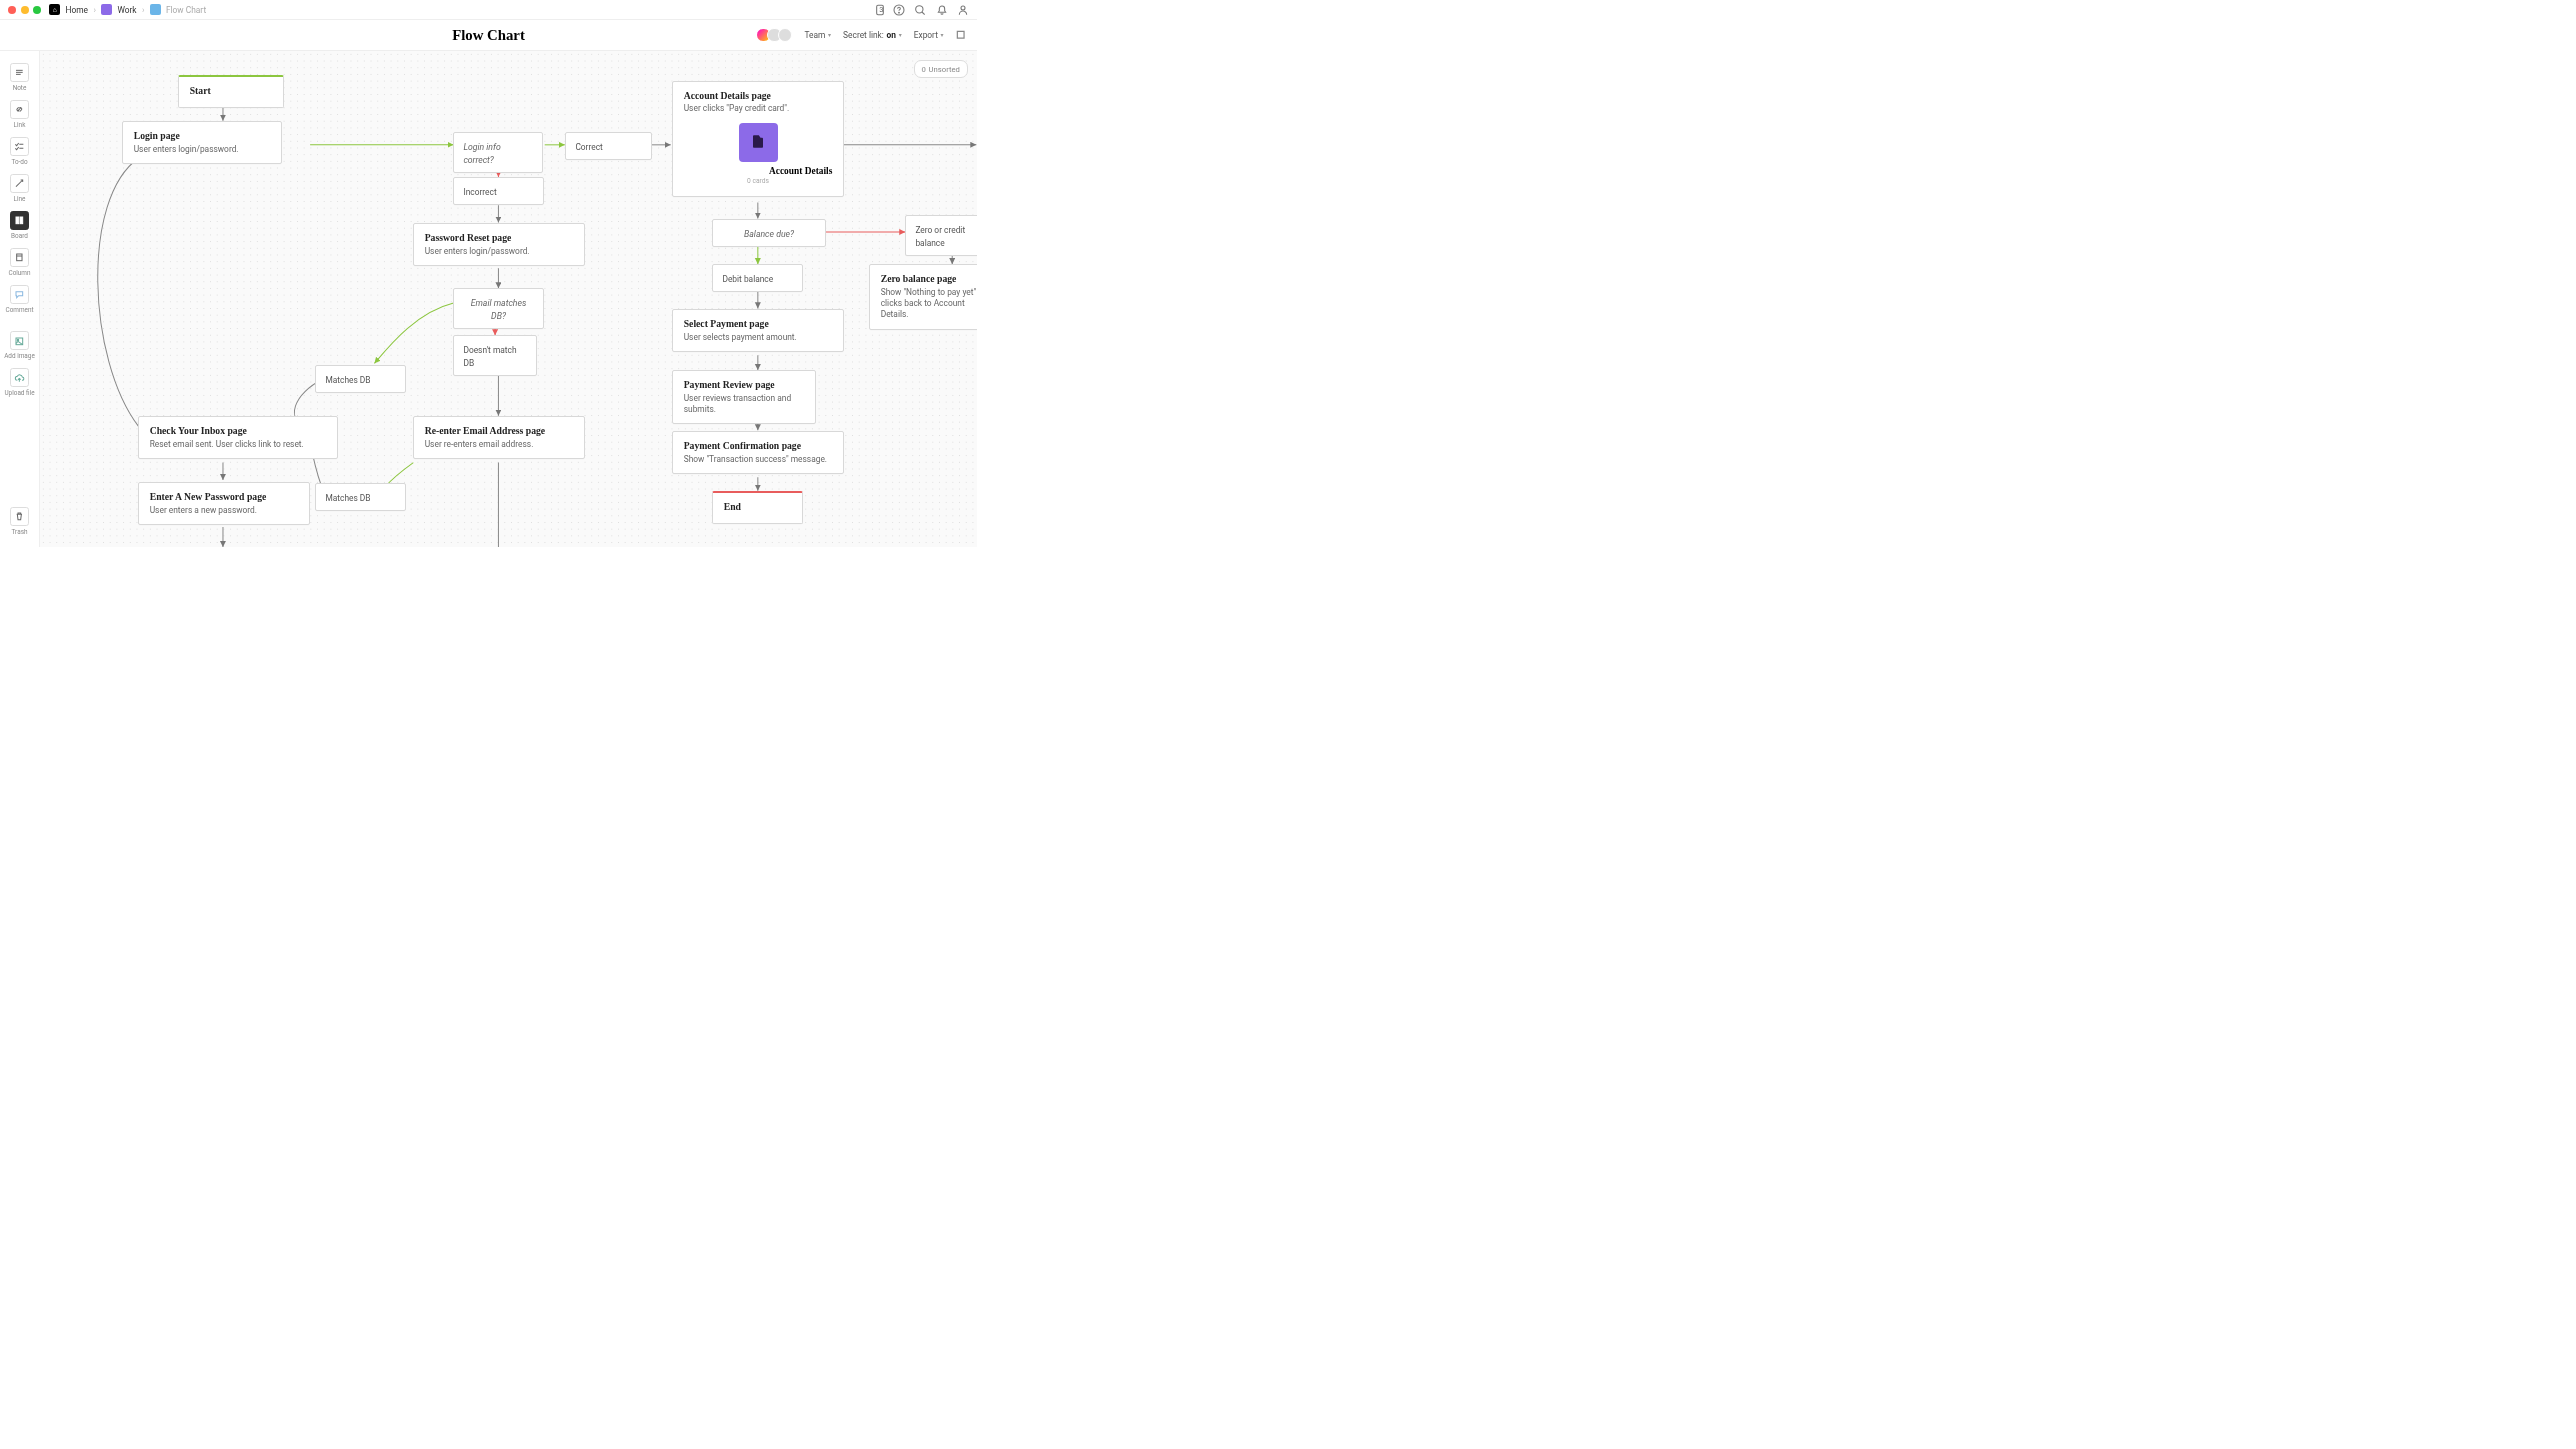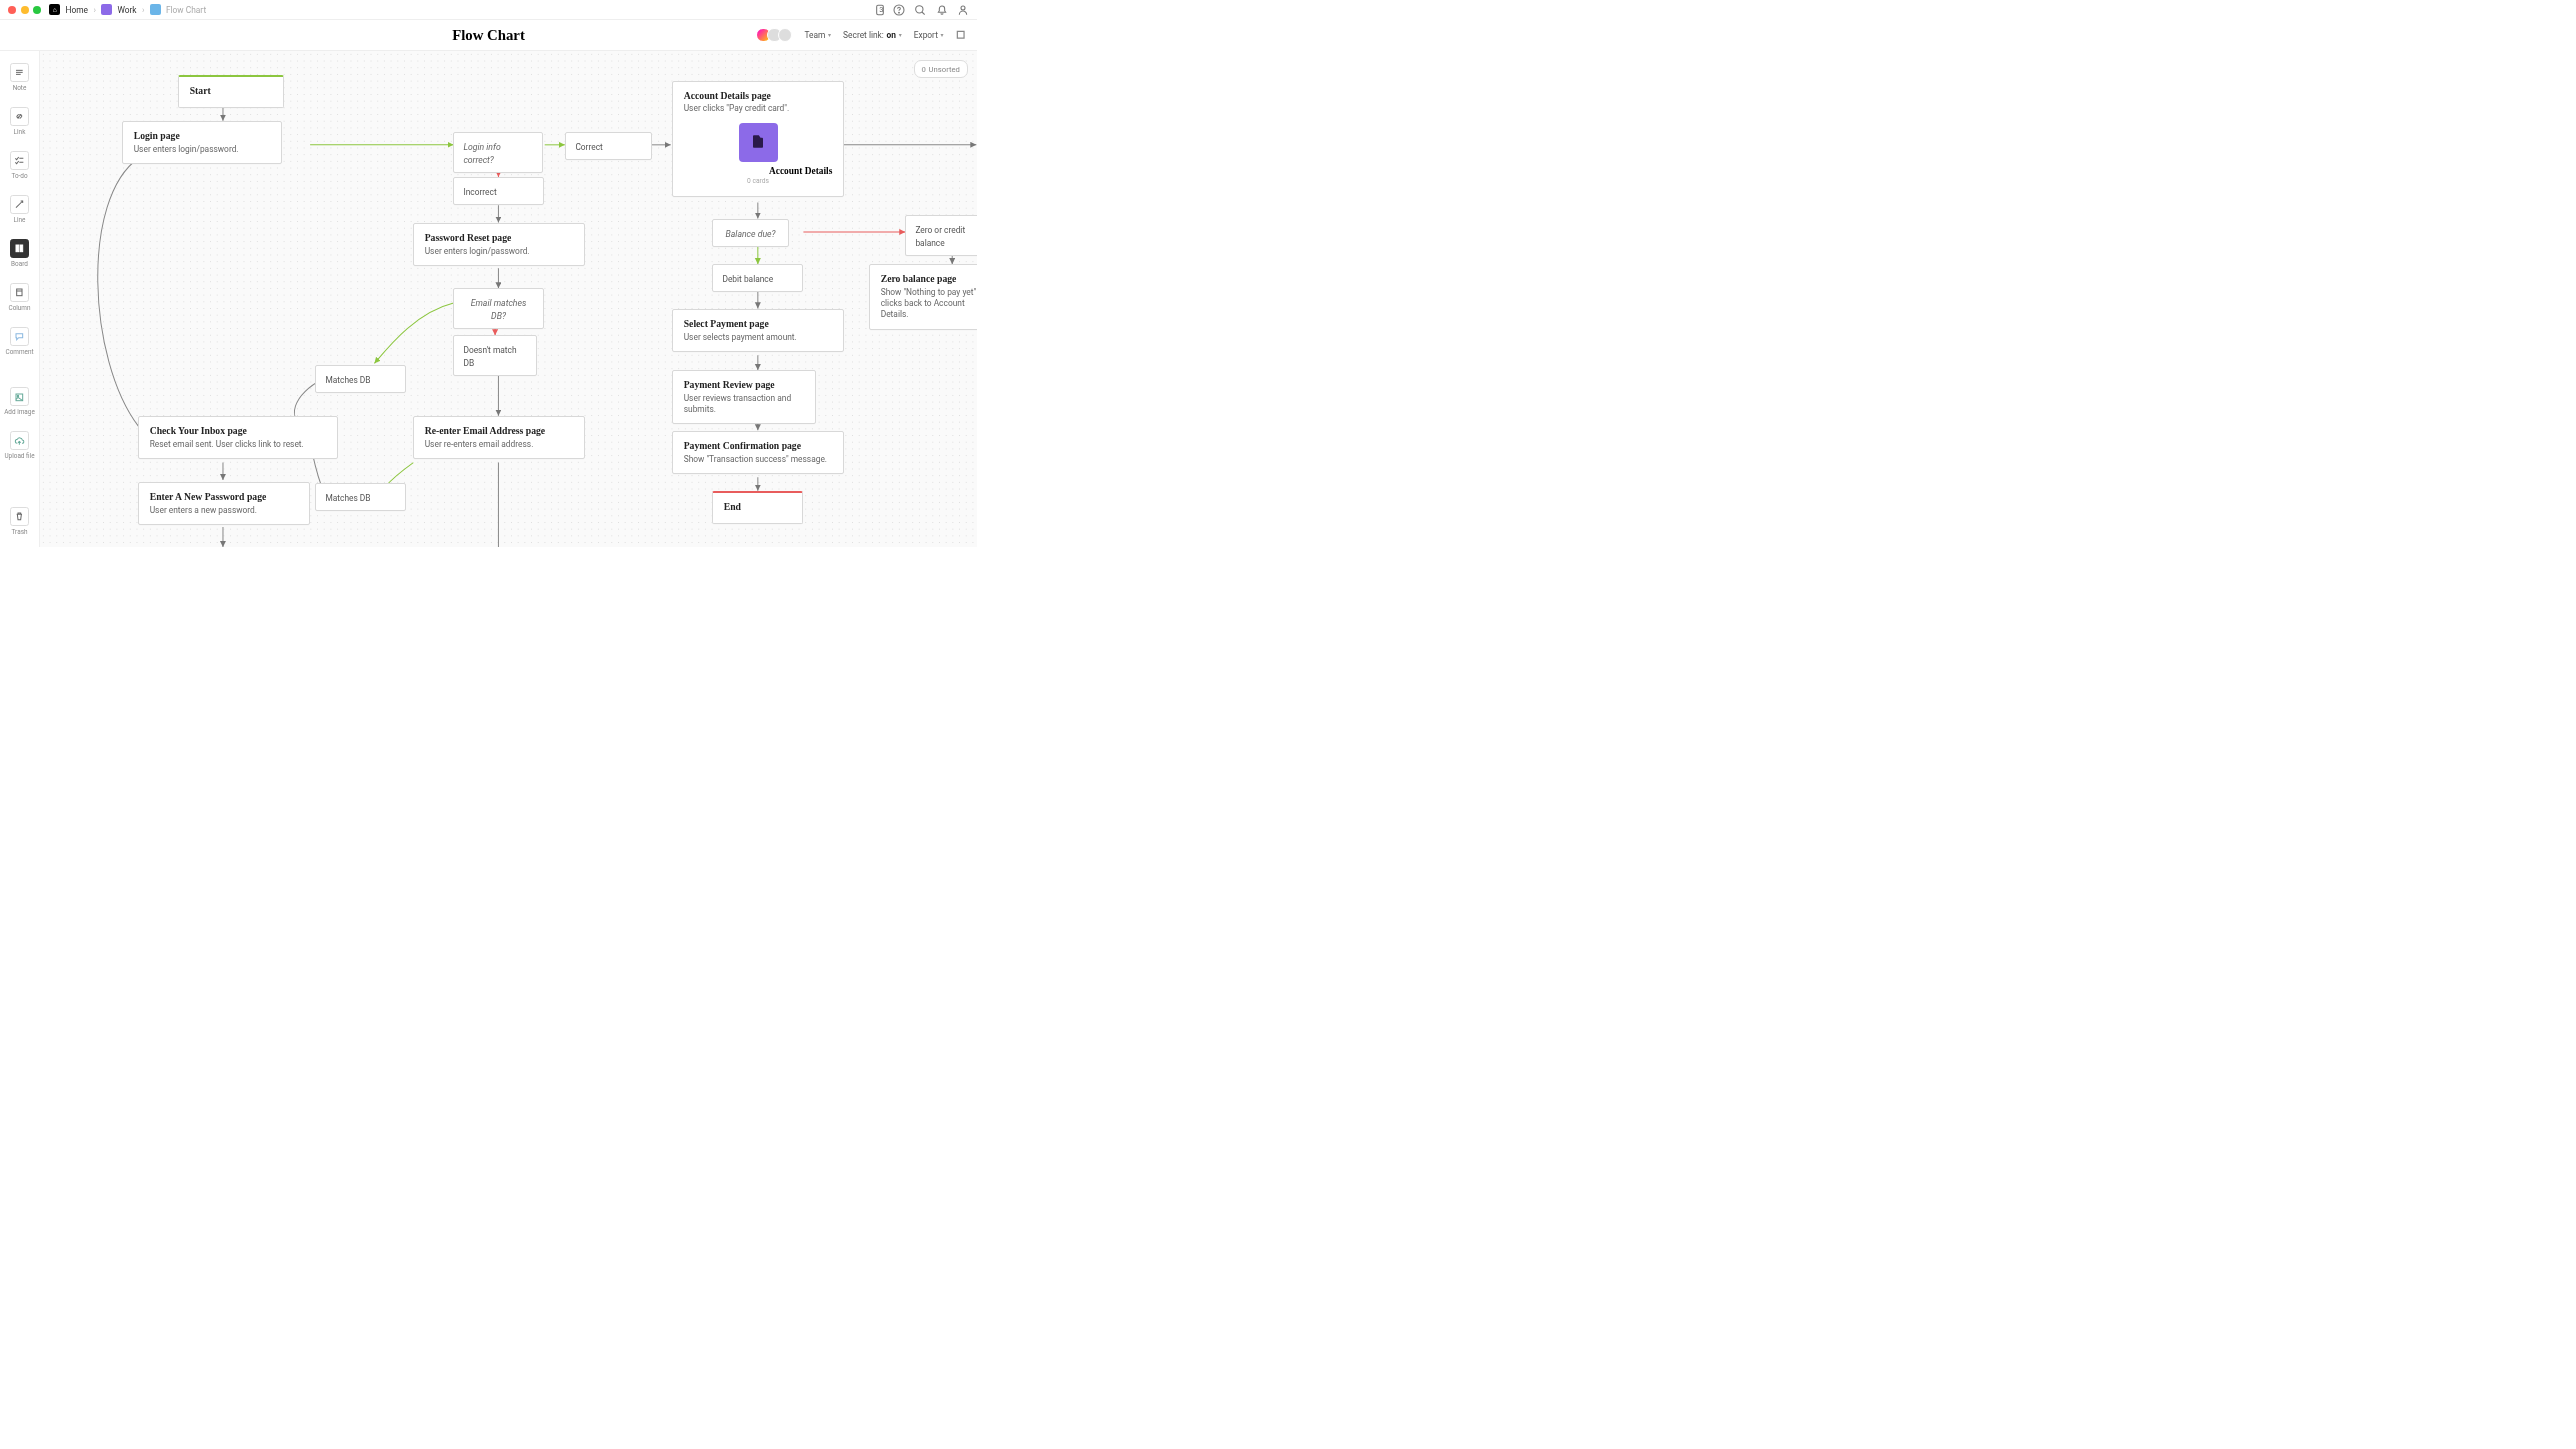--- a/index.html
+++ b/index.html
@@ -23,21 +23,21 @@
 .page-title { position:absolute; left:50%; transform:translateX(-50%); font-family:Georgia,serif; font-weight:700; font-size:14.8px; }
 .header-right { margin-left:auto; display:flex; align-items:center; gap:12px; padding-right:12px; font-size:8.4px; color:#555; }
 .header-right .dd{display:flex;align-items:center;gap:2.7px;cursor:pointer}
 .header-right .dd::after{content:"▾";font-size:6px;color:#999}
 .avatars{display:flex}
 .avatars span{width:14.8px;height:14.8px;border-radius:50%;background:#ddd;border:1.3px solid #fff;margin-left:-4px;display:inline-block}
 .avatars span:first-child{margin-left:0;background:linear-gradient(135deg,#f0c,#fc0)}
 .expand-ic{width:9.4px;height:9.4px;stroke:#888;fill:none;stroke-width:1.8}
 
 
-.rail { position:absolute; left:0; top:51px; bottom:0; width:40px; border-right:0.7px solid #eee; background:#fff; display:flex; flex-direction:column; align-items:center; padding-top:8px; gap:7px; }
+.rail { position:absolute; left:0; top:51px; bottom:0; width:40px; border-right:0.7px solid #eee; background:#fff; display:flex; flex-direction:column; align-items:center; padding-top:8px; gap:0; }
 .tool { display:flex; flex-direction:column; align-items:center; gap:2px; padding:4px 0; cursor:pointer; width:100%; }
 .tool .tic{width:19px;height:19px;border:0.7px solid #ddd;border-radius:2.7px;display:flex;align-items:center;justify-content:center;background:#fff}
 .tool.sel .tic{background:#333;border-color:#333}
 .tool.sel .tic svg{stroke:#fff;fill:#fff}
 .tool .tic svg{width:10.7px;height:10.7px;stroke:#666;fill:none;stroke-width:1.5}
 .tool-label{font-size:6.4px;color:#888}
 .rail-gap{height:9.4px}
 .rail-bottom{margin-top:auto;margin-bottom:6.7px}
 
 
@@ -339,21 +339,21 @@
       <p>User clicks "Pay credit card".</p>
     <div class="account-card">
       <svg viewBox="0 0 24 24">
           <path d="M7 4h6l2 3h2a1 1 0 011 1v10a1 1 0 01-1 1H7a1 1 0 01-1-1V5a1 1 0 011-1zm2 9h6v2H9zm0-3h6v2H9z"></path>
         </svg>
     </div>
     <div class="ac-title">Account Details</div>
     <div class="ac-sub">0 cards</div>
   </div>
 
-  <div class="node decision small" style="left:672px;top:168px;width:77px;text-align:center"><span>Balance due?</span></div>
+  <div class="node decision small" style="left:672px;top:168px;width:114px;text-align:center"><span>Balance due?</span></div>
   <div class="node small" style="left:672px;top:213px;width:91px"><span>Debit balance</span></div>
   <div class="node small" style="left:865px;top:164px;width:94px"><span>Zero or credit balance</span></div>
 
   <div class="node" style="left:632px;top:258px;width:172px">
     <h4>Select Payment page</h4>
       <p>User selects payment amount.</p>
     </div>
   <div class="node" style="left:632px;top:319px;width:144px">
     <h4>Payment Review page</h4>
       <p>User reviews transaction and submits.</p>

